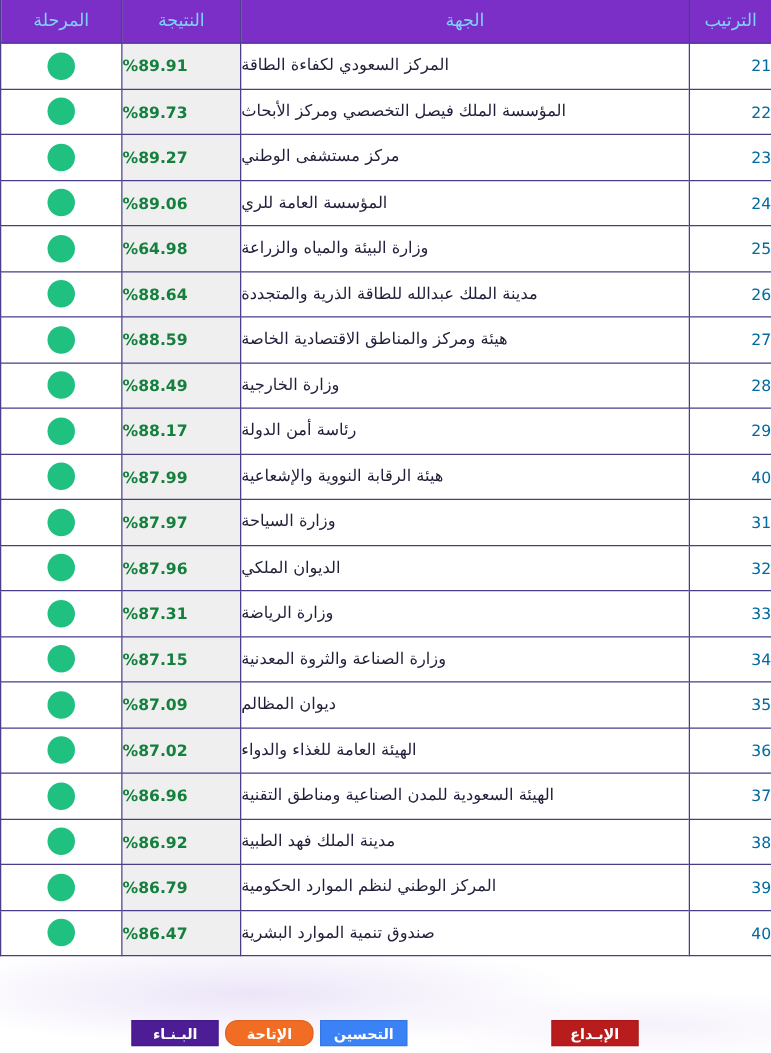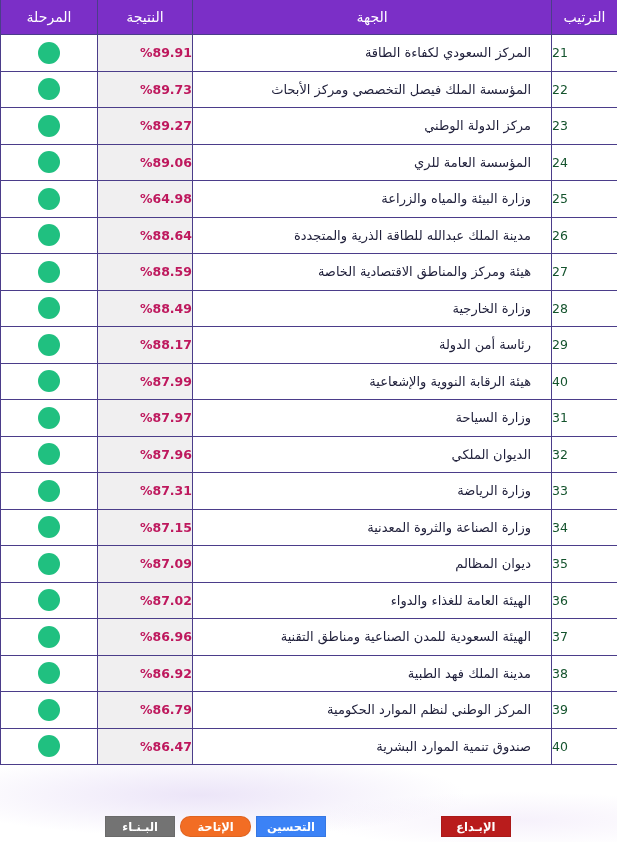--- a/index.html
+++ b/index.html
@@ -19,34 +19,34 @@
     }
     .table-wrap {
       position: absolute; left: 0; top: 0; width: 617px;
       z-index: 1;
     }
     table {
       width: 617px; border-collapse: collapse; direction: rtl;
       table-layout: fixed;
     }
     th {
-      background: #7b2fc7; color: #ffffff; font-weight: normal;
+      background: #7b2fc7; color: #7dd3fc; font-weight: normal;
       font-size: 14px; height: 34px; padding: 0;
       border-left: 1.5px solid #4b3d8a; border-right: 1.5px solid #4b3d8a;
       border-bottom: 1.5px solid #4b3d8a;
     }
     td {
       height: 35.5px; padding: 0;
       border: 1.5px solid #4b3d8a;
       font-size: 13px; color: #1f1f3a;
     }
-    td.rank { text-align: left; font-size: 12.5px; color: #14532d; }
-    td.entity { text-align: right; padding-right: 20px; background: #ffffff; }
+    td.rank { text-align: right; font-size: 12.5px; color: #0369a1; }
+    td.entity { text-align: left; padding-right: 20px; background: #ffffff; }
     td.score {
-      text-align: right; font-weight: bold; color: #be185d;
+      text-align: left; font-weight: bold; color: #15803d;
       background: #f0eff0; font-size: 12.5px;
     }
     td.stage { text-align: center; background: #ffffff; }
     .dot {
       display: inline-block; width: 22px; height: 22px; border-radius: 50%;
       vertical-align: middle;
     }
     .col-rank { width: 66px; }
     .col-entity { width: 359px; }
     .col-score { width: 95px; }
@@ -90,21 +90,21 @@
           <td class="stage"><span class="dot" title="التكامل" style="background: rgb(32, 192, 128);"></span></td>
         </tr>
         <tr>
           <td class="rank">22</td>
           <td class="entity">المؤسسة الملك فيصل التخصصي ومركز الأبحاث</td>
           <td class="score">%89.73</td>
           <td class="stage"><span class="dot" title="التكامل" style="background: rgb(32, 192, 128);"></span></td>
         </tr>
         <tr>
           <td class="rank">23</td>
-          <td class="entity">مركز الدولة الوطني</td>
+          <td class="entity">مركز مستشفى الوطني</td>
           <td class="score">%89.27</td>
           <td class="stage"><span class="dot" title="التكامل" style="background: rgb(32, 192, 128);"></span></td>
         </tr>
         <tr>
           <td class="rank">24</td>
           <td class="entity">المؤسسة العامة للري</td>
           <td class="score">%89.06</td>
           <td class="stage"><span class="dot" title="التكامل" style="background: rgb(32, 192, 128);"></span></td>
         </tr>
         <tr>
@@ -205,14 +205,14 @@
         </tr>
       </tbody>
   </table>
 </div>
 
 <div class="legend" id="legend">
     <div class="legend-item" style="background: #b91c1c; margin-left: 34px;">الإبـداع</div>
     <div class="legend-item" style="background: #0369a1; margin-top: 42px;">التكامل</div>
     <div class="legend-item" style="background: #3b82f6;">التحسين</div>
     <div class="legend-item" style="background: rgb(242, 109, 36); border-radius: 10px;">الإتاحة</div>
-    <div class="legend-item" style="background: #737373;">البـنـاء</div>
+    <div class="legend-item" style="background: #4c1d95;">البـنـاء</div>
   </div>
 
 </body></html>

